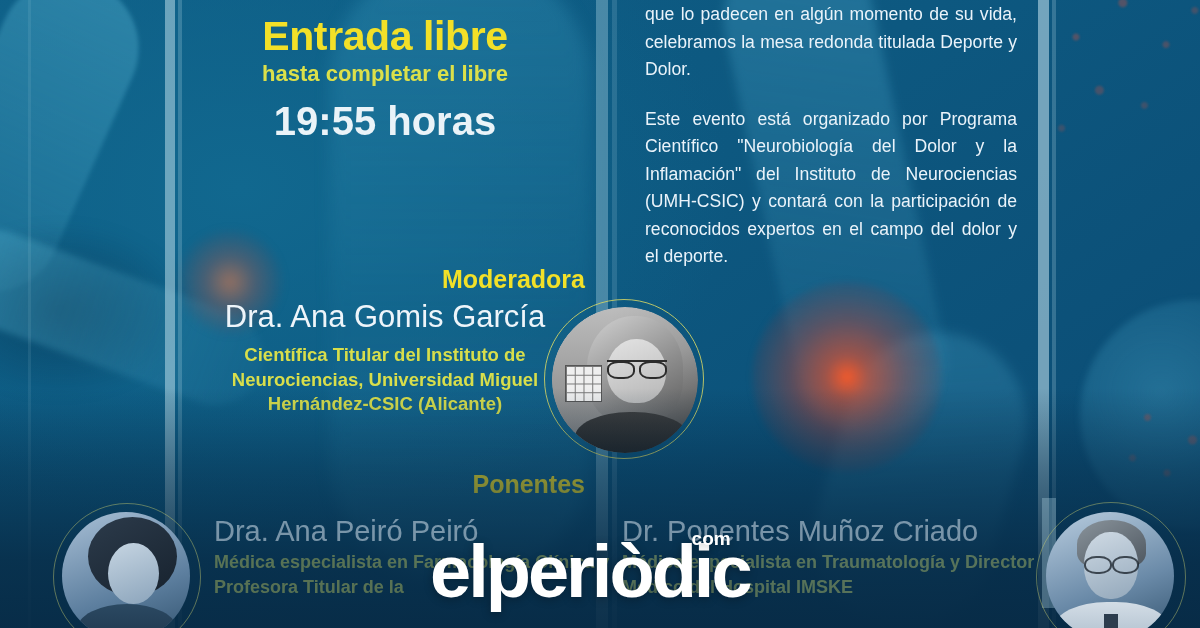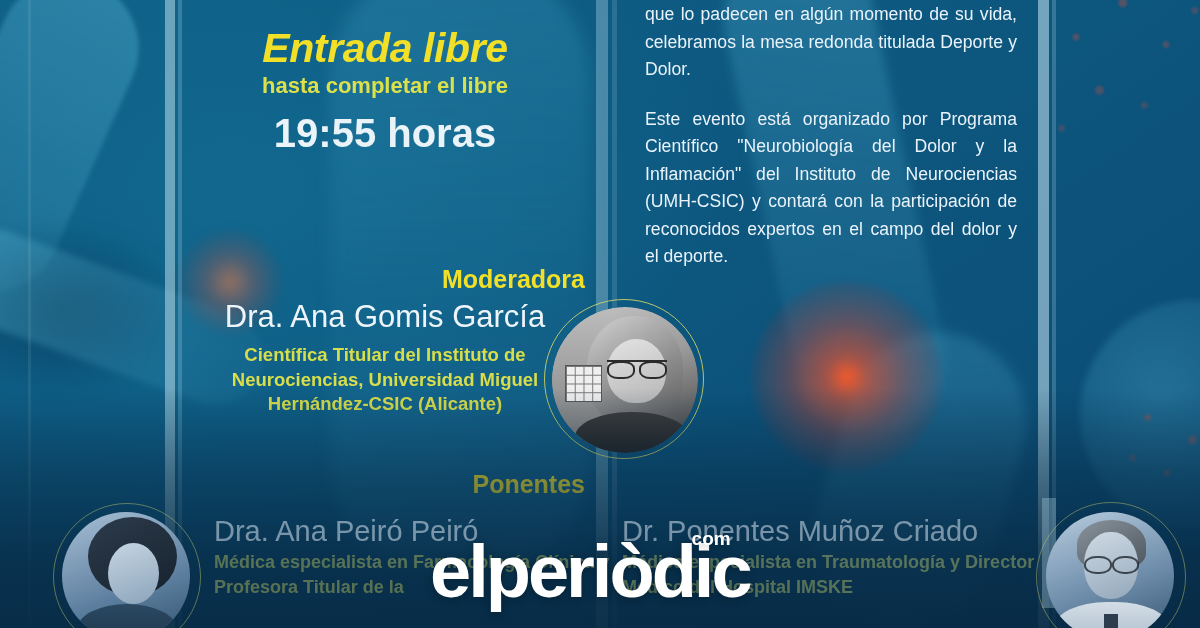--- a/index.html
+++ b/index.html
@@ -105,21 +105,21 @@
     position:absolute;left:0;right:0;bottom:0;height:240px;
     background:linear-gradient(180deg,rgba(6,38,64,0) 0%,rgba(6,38,64,.42) 35%,rgba(7,40,66,.80) 72%,rgba(7,40,66,.90) 100%);
     pointer-events:none;
   }
 
   
   .left-col{position:absolute;left:185px;top:0;width:400px;text-align:center;}
 
   .entrada{
     color:#f2e028;font-size:41px;font-weight:bold;letter-spacing:-.4px;
-    margin-top:28px;line-height:1.02;font-style:italic;
+    margin-top:16px;line-height:1.02;
   }
   .aforo{
     color:#dce04a;font-size:22px;font-weight:bold;margin-top:4px;line-height:1.1;
   }
   .hora{
     color:#eaf3f8;font-size:40px;font-weight:bold;margin-top:14px;line-height:1.05;
   }
 
   .role{
     color:#f2e028;font-size:25px;font-weight:bold;text-align:right;

